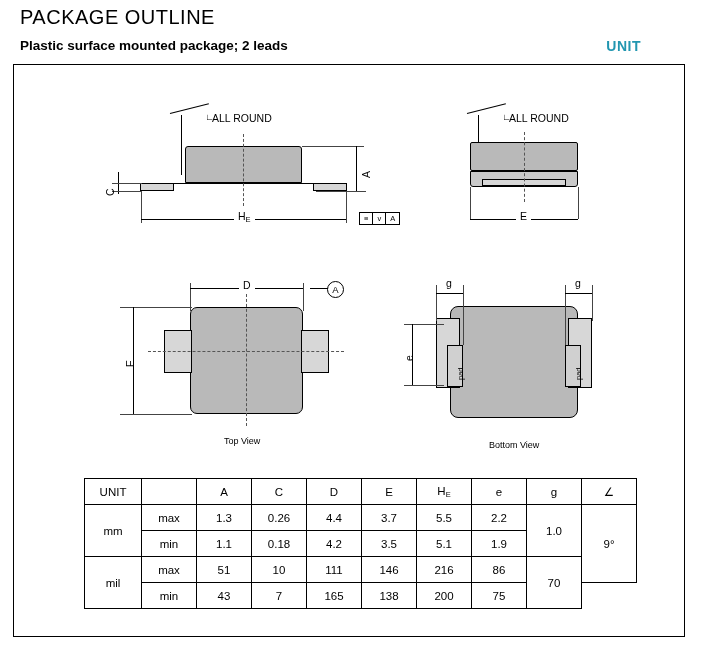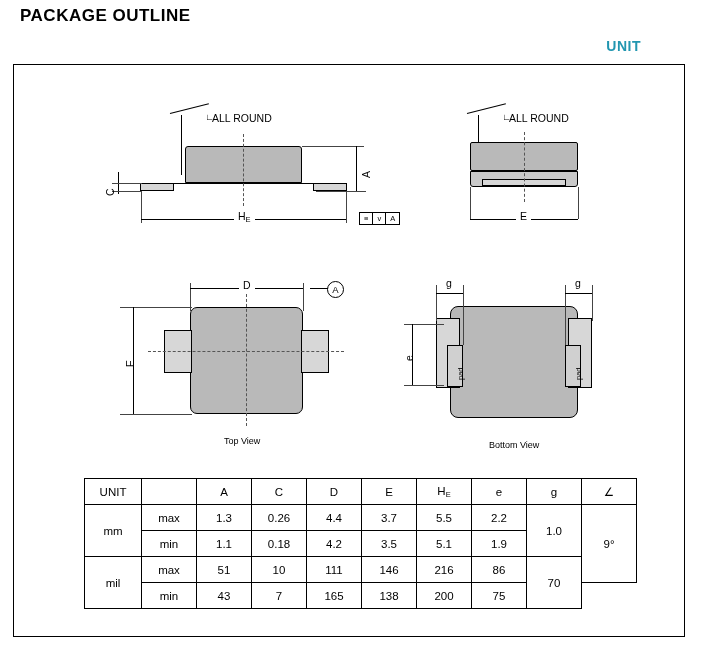--- a/index.html
+++ b/index.html
@@ -18,22 +18,22 @@
   .page {
     position: relative;
     width: 703px;
     height: 671px;
   }
   
   .title {
     position: absolute;
     left: 20px;
     top: 6px;
-    font-size: 17px;
-    font-weight: bold;
+    font-size: 20px;
+    font-weight: normal;
     letter-spacing: 0.5px;
   }
   .subtitle {
     position: absolute;
     left: 20px;
     top: 38px;
     font-size: 13.5px;
     font-weight: bold;
   }
   .partcode {
@@ -129,20 +129,21 @@
   .dim-table .val-col { width: 54px; }
   .dim-table th { font-size: 11.5px; }
   .ang { font-size: 12px; }
 </style>
 </head>
 <body>
 
 <div class="page">
 
   <div class="title">PACKAGE  OUTLINE</div>
+  <div class="subtitle">Plastic surface mounted package; 2 leads</div>
   <div class="partcode">UNIT</div>
 
   <div class="frame"></div>
 
   <div>
 
     <div class="vline" style="left:181px; top:115px; height:60px;"></div>
     <div class="hline" style="left:170px; top:113px; width:40px; transform:rotate(-14deg); transform-origin:left center;"></div>
     <div class="lbl" style="left:212px; top:112px;">ALL ROUND</div>
 

